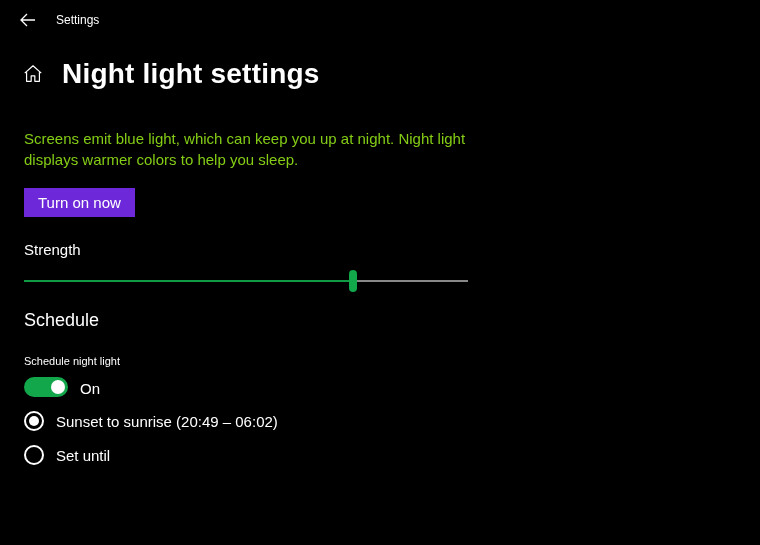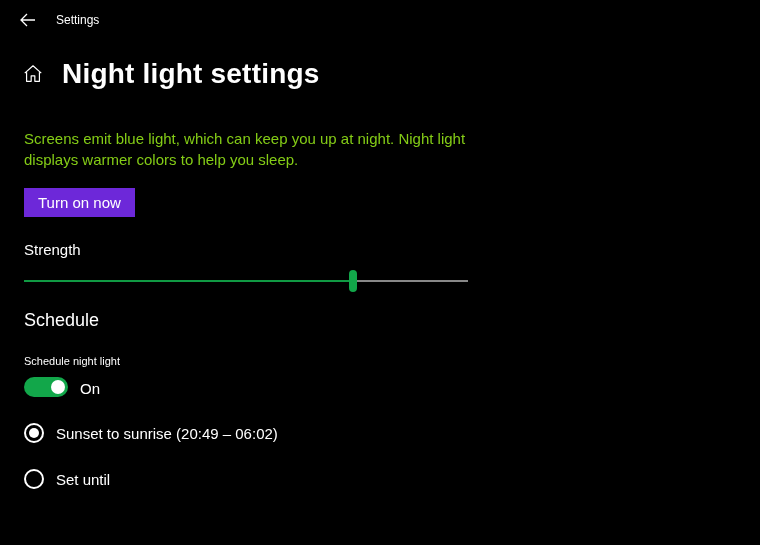--- a/index.html
+++ b/index.html
@@ -138,21 +138,21 @@
       border-radius: 50%;
       background: #fff;
     }
     .toggle-label {
       margin-left: 12px;
       font-size: 15px;
     }
     .radio-row {
       display: flex;
       align-items: center;
-      margin-top: 26px;
+      margin-top: 14px;
       cursor: pointer;
     }
     .radio {
       width: 20px;
       height: 20px;
       border: 2px solid #fff;
       border-radius: 50%;
       display: flex;
       align-items: center;
       justify-content: center;

